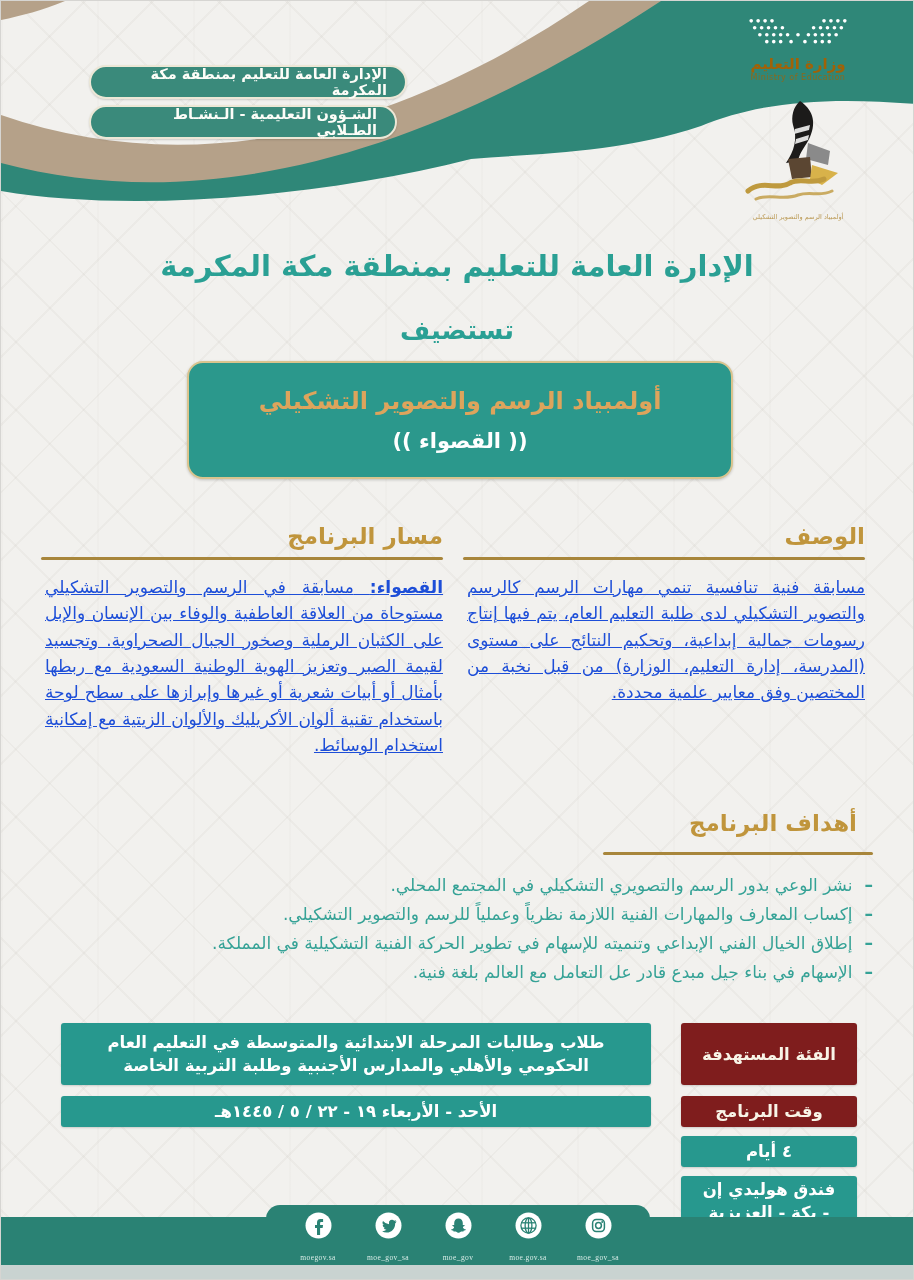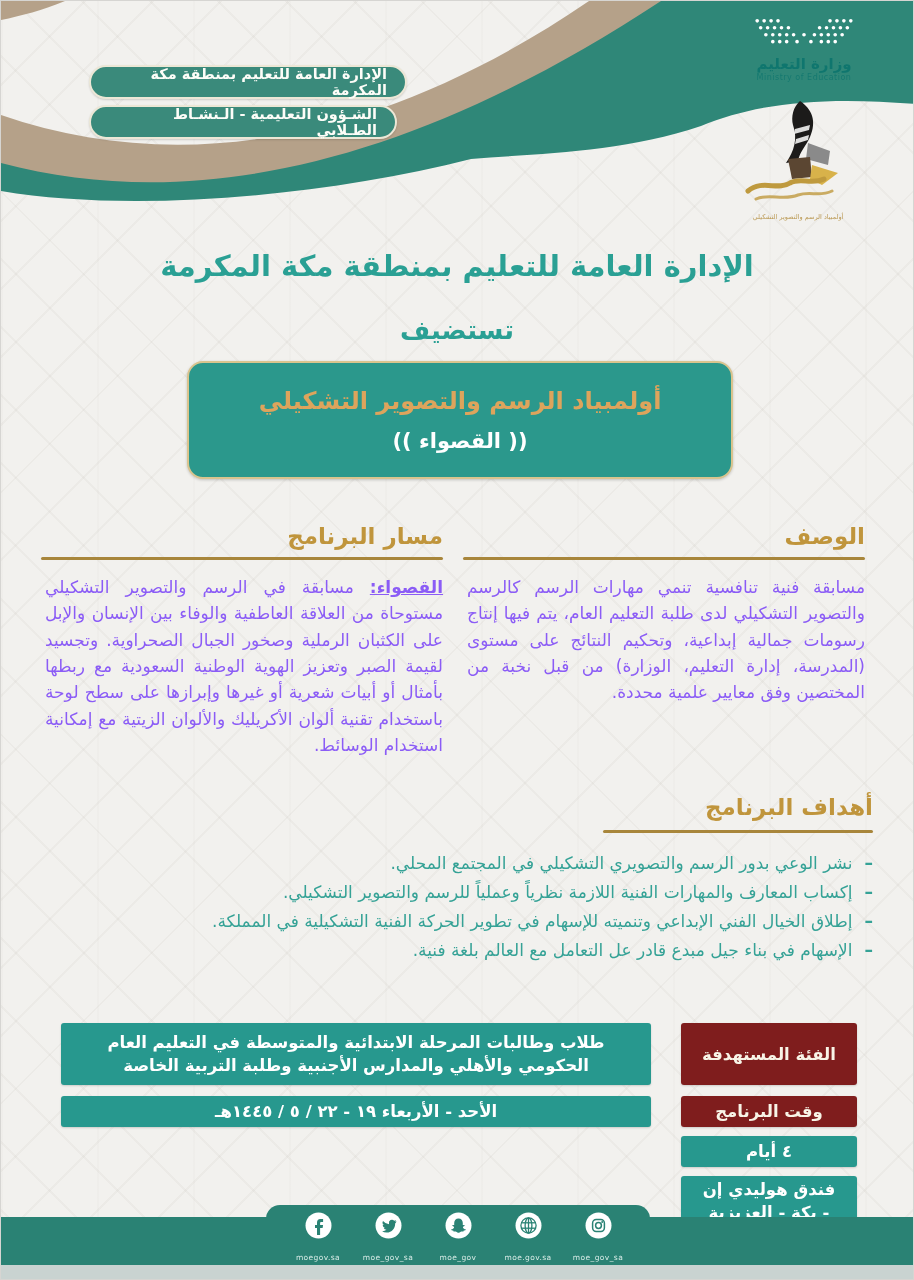--- a/index.html
+++ b/index.html
@@ -11,21 +11,21 @@
   }
   .pattern{
     position:absolute;inset:0;pointer-events:none;
     background-image:
       repeating-linear-gradient(45deg, rgba(182,176,166,0.10) 0 2px, transparent 2px 48px),
       repeating-linear-gradient(-45deg, rgba(182,176,166,0.10) 0 2px, transparent 2px 48px),
       repeating-linear-gradient(90deg, rgba(182,176,166,0.05) 0 2px, transparent 2px 96px);
   }
   .header-wave{position:absolute;top:0;left:0;width:914px;height:300px;}
   
-  .ministry{position:absolute;top:14px;right:34px;width:150px;text-align:center;color:#0f766e;}
+  .ministry{position:absolute;top:14px;right:40px;width:150px;text-align:center;color:#a16207;}
   .ministry .emblem{display:block;margin:0 auto 4px auto;width:104px;height:36px;}
   .m-ar{font-size:15px;font-weight:bold;letter-spacing:1px;}
   .m-en{font-size:8px;opacity:.8;letter-spacing:.5px;direction:ltr;}
   
   .badge{
     position:absolute;left:88px;height:34px;box-sizing:border-box;
     background:#3a8a7b;border:2px solid #ece7d6;border-radius:18px;
     color:#fdfdf8;font-size:14.5px;font-weight:bold;
     display:flex;align-items:center;justify-content:center;padding:0 18px;
     box-shadow:0 1px 2px rgba(0,0,0,.15);
@@ -48,26 +48,26 @@
     box-shadow:0 1px 3px rgba(0,0,0,.2);
   }
   .hb1{color:#dda45c;font-size:24px;font-weight:bold;}
   .hb2{color:#ffffff;font-size:21px;font-weight:bold;}
   
   .col{position:absolute;top:522px;width:402px;}
   .col.desc{right:48px;}
   .col.track{left:40px;}
   .col h3{margin:0;text-align:right;color:#c0953c;font-size:23px;font-weight:800;}
   .rule{height:3px;background:#a8863b;margin-top:8px;border-radius:2px;}
-  .col p{margin:14px 0 0 4px;color:#8b5cf6;font-size:17px;line-height:1.55;
-    text-align:justify;}
+  .col p{margin:14px 0 0 4px;color:#1d4ed8;font-size:17px;line-height:1.55;
+    text-align:justify;text-decoration:underline;}
   .lead{text-decoration:underline;font-weight:bold;}
   
   .objectives{position:absolute;top:793px;right:40px;left:38px;}
-  .objectives h3{margin:0;color:#c0953c;font-size:23px;font-weight:800;}
+  .objectives h3{margin:16px;color:#c0953c;font-size:23px;font-weight:800;}
   .obj-rule{width:270px;margin-right:0;margin-left:auto;margin-right:0;}
   .objectives .rule{margin-top:10px;}
   .objectives ul{list-style:none;margin:16px 0 0 0;padding:0;}
   .objectives li{display:flex;gap:12px;color:#35a296;font-size:17px;line-height:29px;
     justify-content:flex-start;}
   .objectives li .dash{color:#35a296;font-weight:bold;}
   
   .info-table{position:absolute;top:1022px;right:56px;left:60px;}
   .info-row{display:grid;grid-template-columns:176px 1fr;column-gap:30px;margin-bottom:9px;}
   .info-row.tall{height:62px;margin-bottom:11px;}
@@ -86,21 +86,21 @@
   
   .footer-bar{position:absolute;left:0;bottom:14px;width:100%;height:48px;background:#2a8274;}
   .footer-tab{
     position:absolute;bottom:14px;left:265px;width:384px;height:60px;
     background:#2a8274;border-radius:14px 14px 0 0;
   }
   .social-row{
     position:absolute;top:7px;left:0;width:100%;direction:ltr;
     display:flex;justify-content:space-between;padding:0 24px;box-sizing:border-box;
   }
-  .social-item{display:flex;flex-direction:column;align-items:center;gap:14px;width:56px;}
+  .social-item{display:flex;flex-direction:column;align-items:center;gap:14px;width:56px;font-family:Liberation Serif, serif;}
   .social-item svg{width:27px;height:27px;display:block;}
   .social-handle{font-size:7.5px;color:#d8ece7;letter-spacing:.4px;}
   .bottom-strip{position:absolute;left:0;bottom:0;width:100%;height:14px;background:#c9d3d1;}
 </style>
 </head>
 <body>
 
 <div class="poster">
   <div class="pattern"></div>
 

